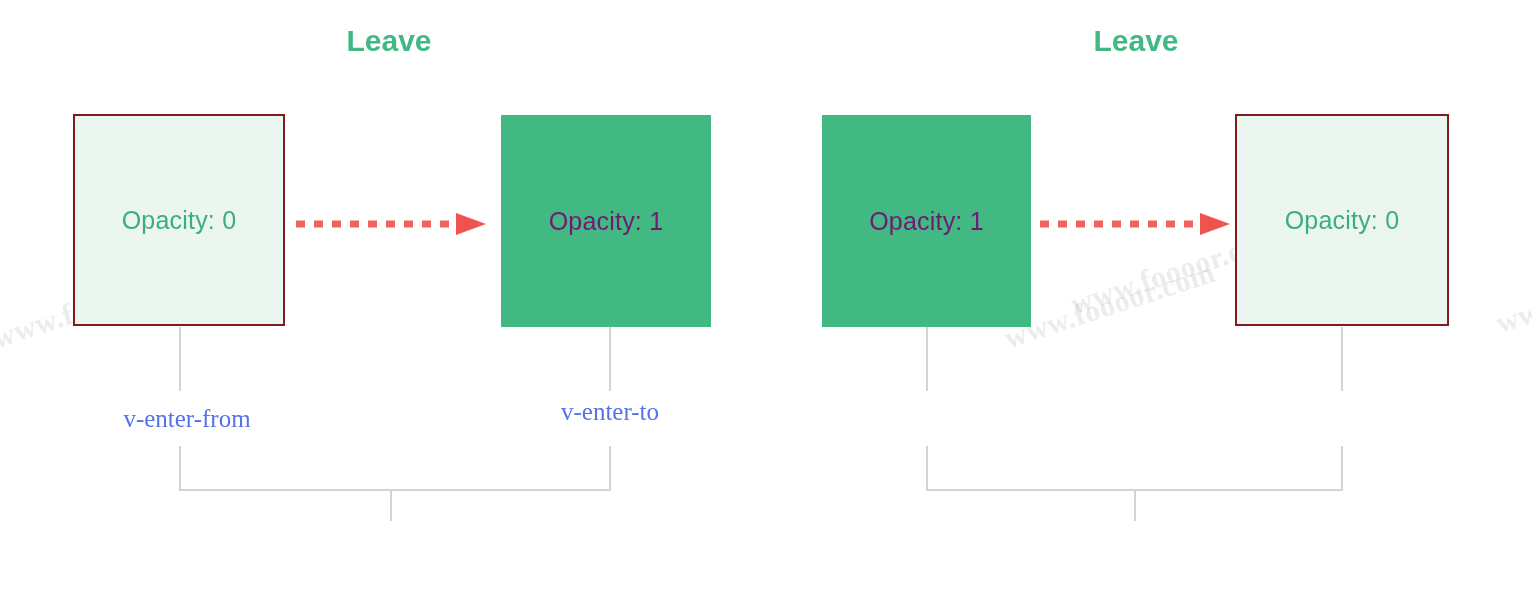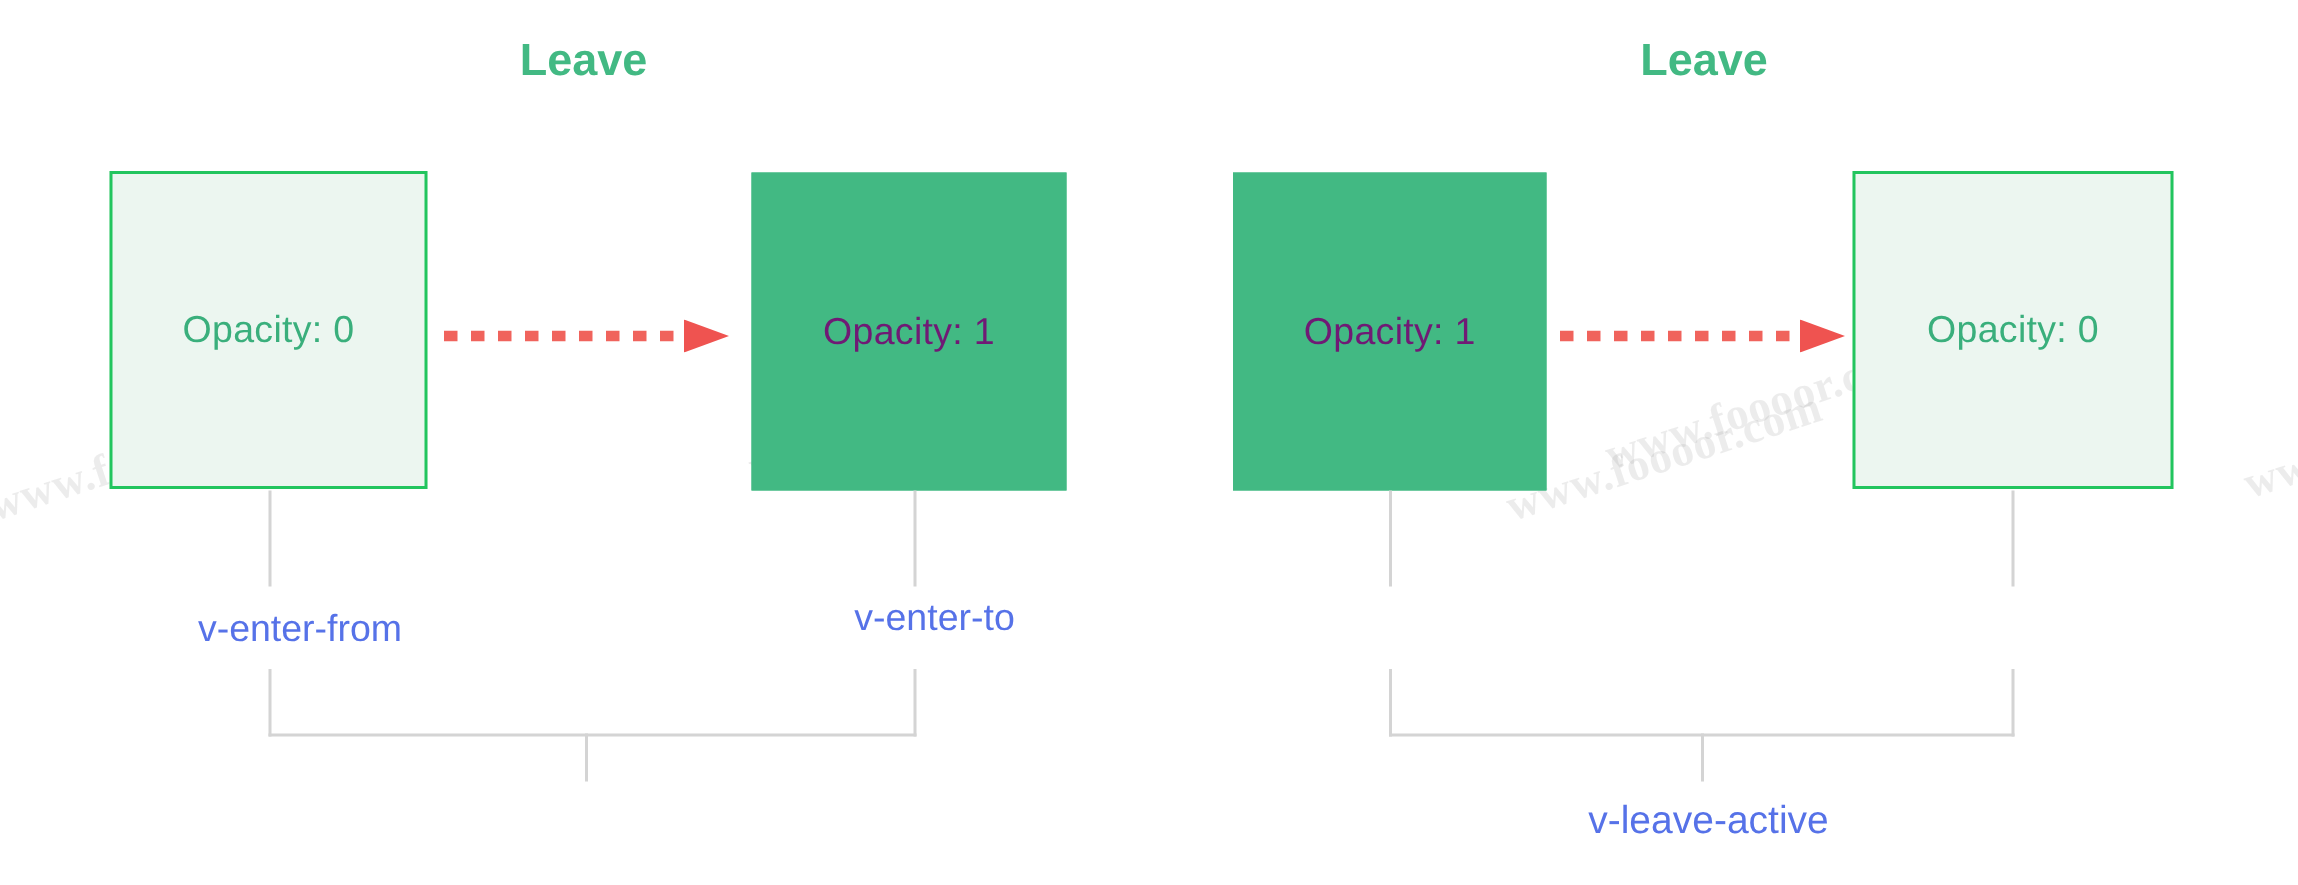--- a/index.html
+++ b/index.html
@@ -51,21 +51,21 @@
     position: absolute;
     box-sizing: border-box;
     display: flex;
     align-items: center;
     justify-content: center;
     font-size: 25px;
     letter-spacing: 0.2px;
   }
   .state-box.faded {
     background: #ecf6f0;
-    border: 2px solid #22c55e;
+    border: 2px solid #7f1d1d;
     color: #3aaf7c;
   }
   .state-box.solid {
     background: #42b983;
     border: 2px solid #42b983;
     color: #701a75;
   }
   .state-box .box-label {
     position: relative;
     z-index: 2;
@@ -85,27 +85,26 @@
   }
   .hline {
     position: absolute;
     height: 2px;
     background: #d4d4d4;
   }
 
   
   .class-label {
     position: absolute;
-    font-family: Liberation Sans, sans-serif;
+    font-family: Liberation Serif, serif;
     font-size: 25px;
     color: #5672e8;
     white-space: nowrap;
     transform: translateX(-50%);
     letter-spacing: 0px;
-    margin-left: 13px;
   }
   .class-label.active-label {
     font-size: 26px;
     color: #5672e8;
   }
 </style>
 </head>
 <body>
 
 <div id="stage">
@@ -164,15 +163,14 @@
 
   <div class="vline" style="left:926px; top:327px; height:64px;"></div>
   <div class="vline" style="left:1341px; top:327px; height:64px;"></div>
 
 
   <div class="vline" style="left:926px; top:446px; height:45px;"></div>
   <div class="vline" style="left:1341px; top:446px; height:45px;"></div>
   <div class="hline" style="left:926px; top:489px; width:417px;"></div>
   <div class="vline" style="left:1134px; top:489px; height:32px;"></div>
 
-  <div class="class-label active-label" style="left:1126px; top:531px;">v-leave-active</div>
 
 </div>
 
 </body></html>

